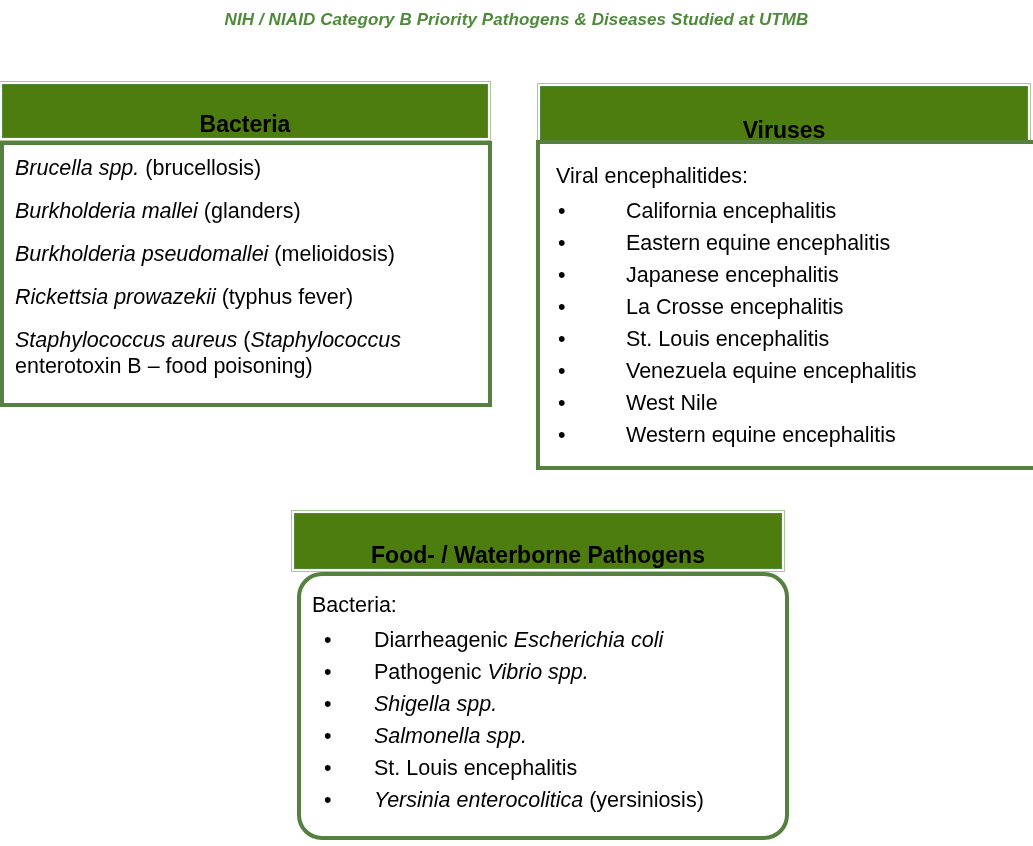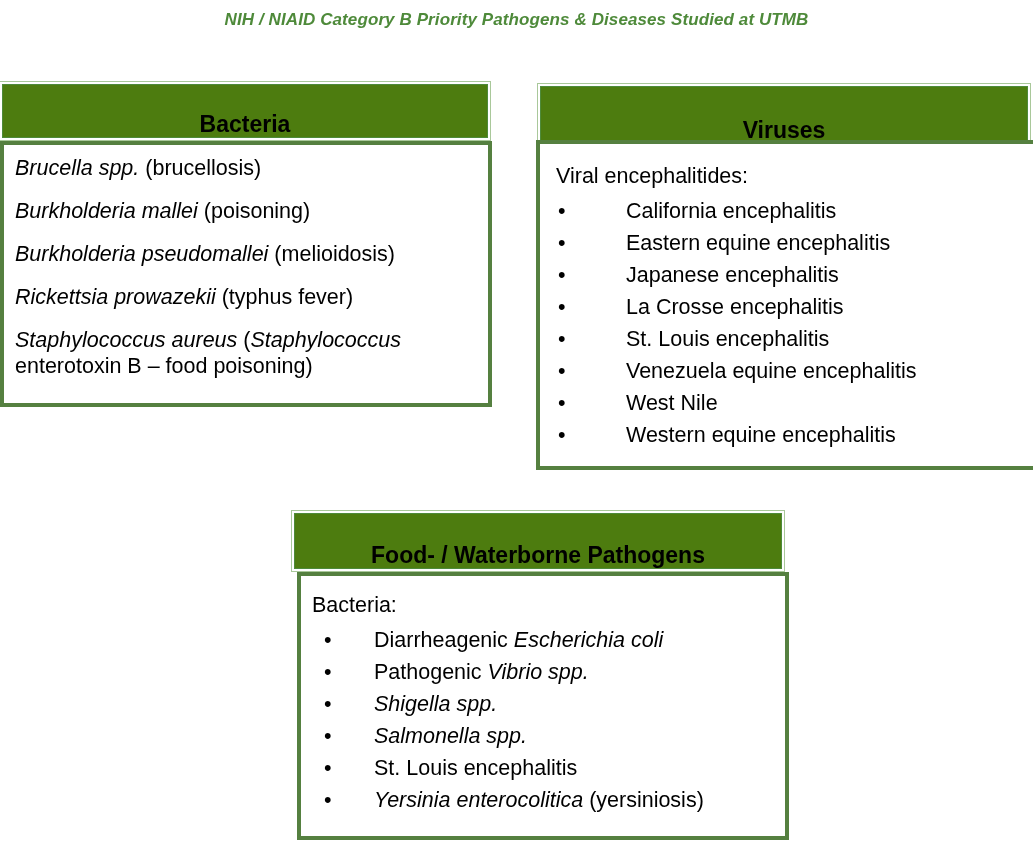--- a/index.html
+++ b/index.html
@@ -112,21 +112,21 @@
   ul.bullets li .bullet-dot {
     position: absolute;
     left: 2px;
     top: 0;
     font-size: 21.5px;
     line-height: 32px;
   }
 
   
   #food-header { left: 294px; top: 513px; width: 488px; height: 56px; }
-  #food-body   { left: 297px; top: 572px; width: 492px; height: 268px; }
+  #food-body   { left: 297px; top: 572px; width: 492px; height: 268px; border-radius: 25px; }
 
   #food-content {
     position: absolute;
     left: 11px;
     top: 16px;
     right: 6px;
   }
   #food-content ul.bullets li { padding-left: 62px; }
   #food-content ul.bullets li .bullet-dot { left: 12px; }
 </style>
@@ -137,21 +137,21 @@
 
 <div class="panel">
 
   <div class="panel-header" id="bacteria-header">
     <span class="title-text">Bacteria</span>
   </div>
 
   <div class="panel-body" id="bacteria-body">
     <div id="bacteria-lines">
         <div class="bact-line"><span class="ital">Brucella spp.</span><span> (brucellosis)</span></div>
-        <div class="bact-line"><span class="ital">Burkholderia mallei</span><span> (poisoning)</span></div>
+        <div class="bact-line"><span class="ital">Burkholderia mallei</span><span> (glanders)</span></div>
         <div class="bact-line"><span class="ital">Burkholderia pseudomallei</span><span> (melioidosis)</span></div>
         <div class="bact-line"><span class="ital">Rickettsia prowazekii</span><span> (typhus fever)</span></div>
         <div class="bact-line"><span class="ital">Staphylococcus aureus</span><span> (</span><span class="ital">Staphylococcus</span><span> enterotoxin B – food poisoning)</span></div>
       </div>
   </div>
 
 </div>
 
 <div class="panel">
 

